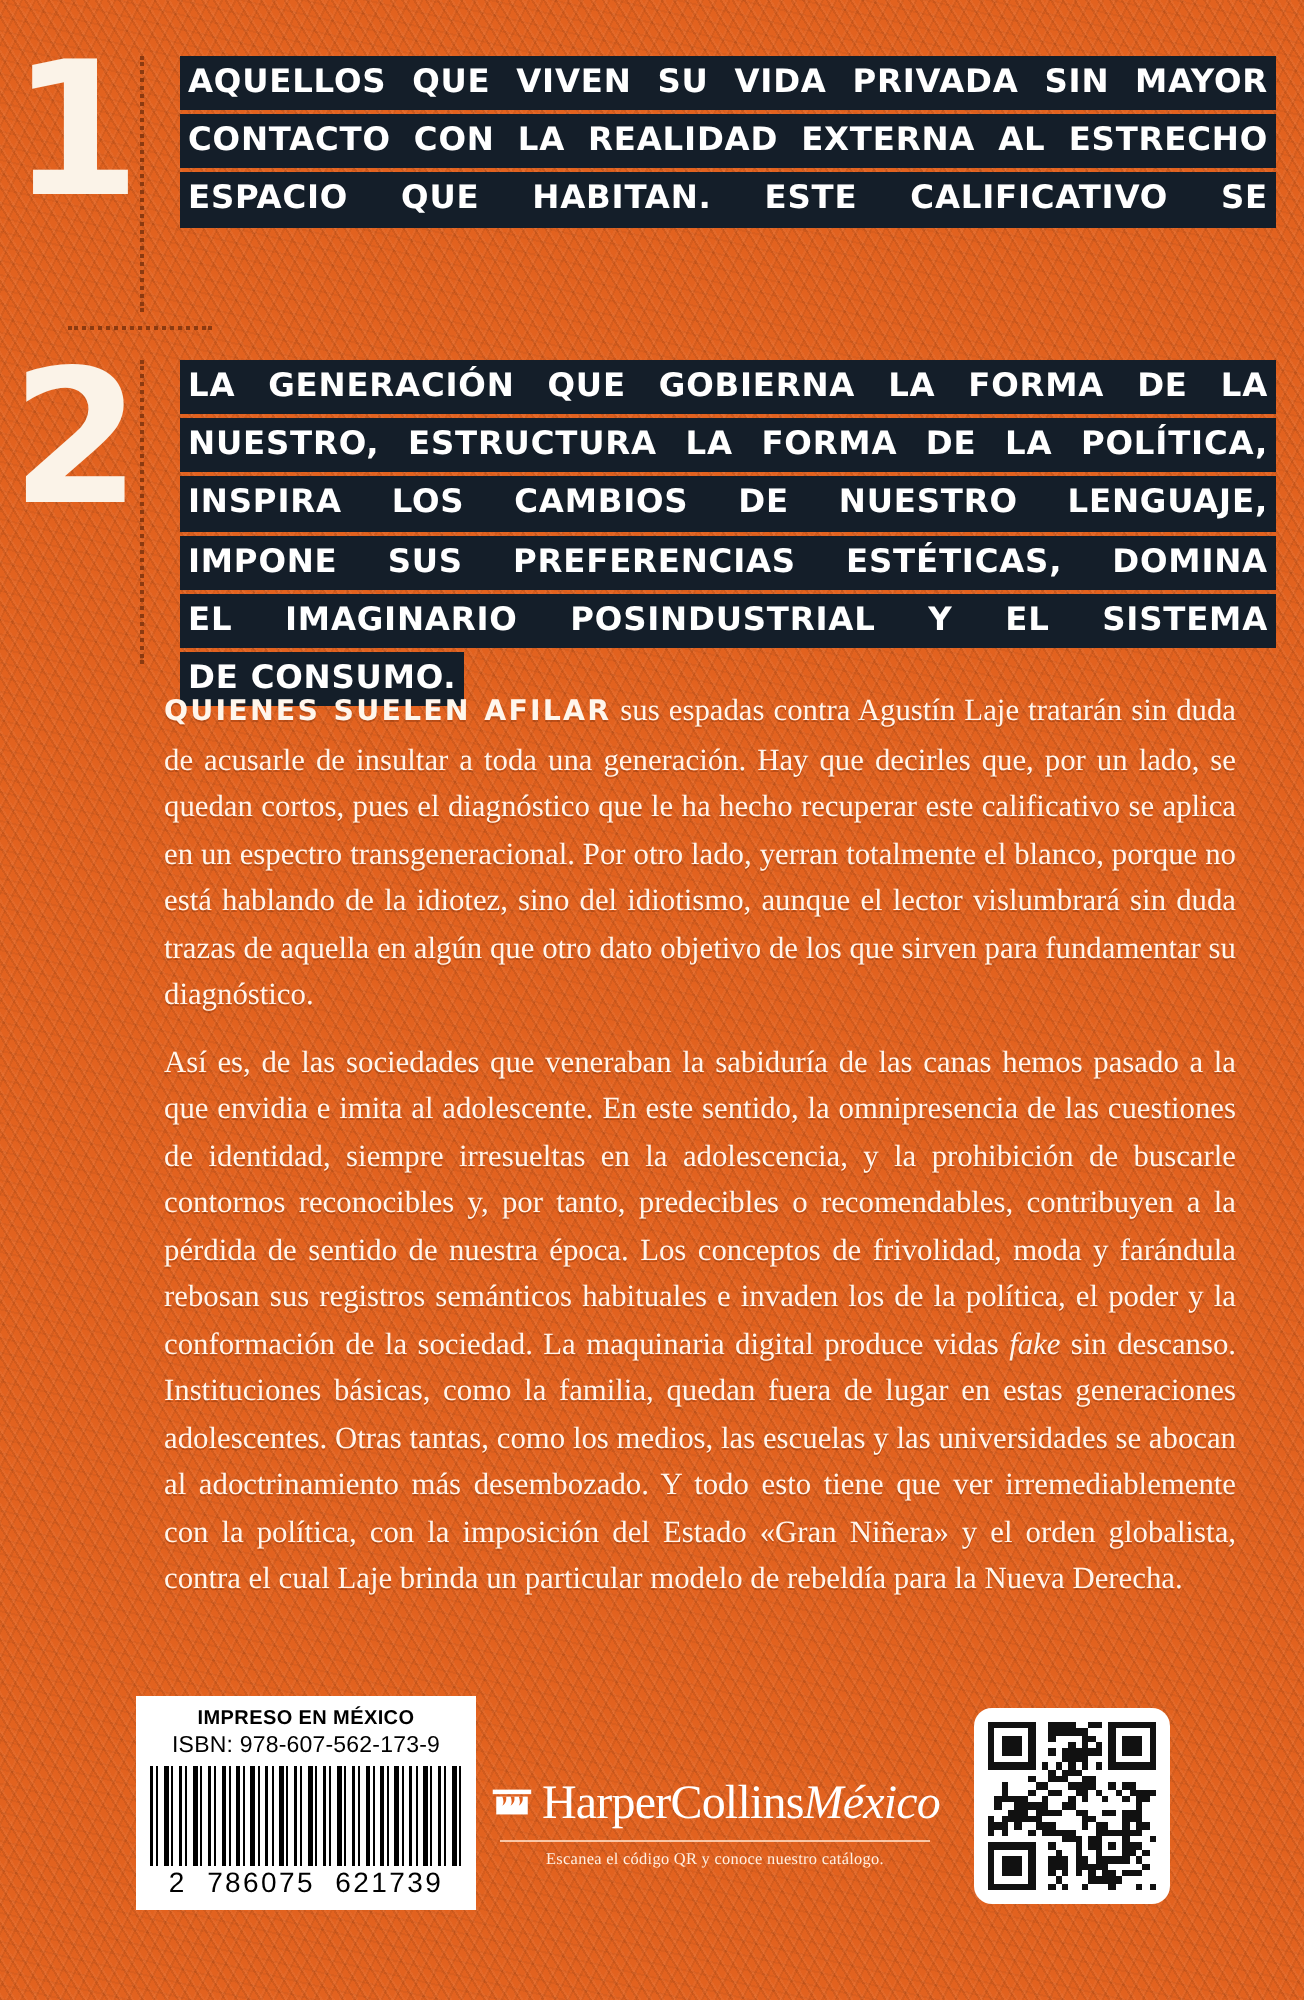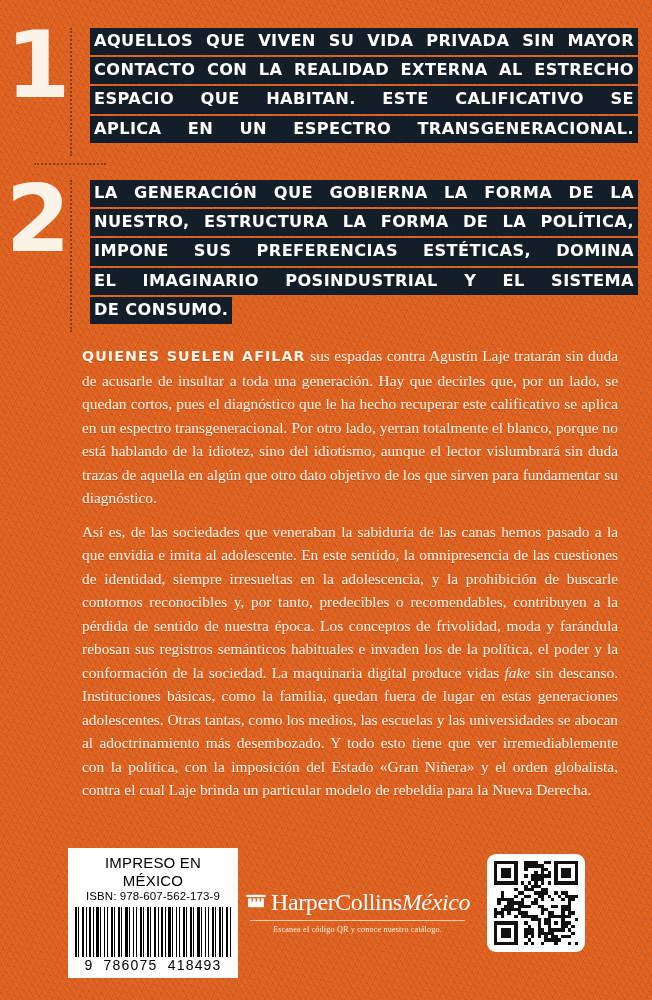--- a/index.html
+++ b/index.html
@@ -154,24 +154,25 @@
     left: 68px;
     top: 6px;
     width: 170px;
     background: #FFFFFF;
     padding: 6px 7px 5px 7px;
     box-sizing: border-box;
     text-align: center;
   }
   .bc-title {
     font-family: "Liberation Sans", sans-serif;
-    font-size: 15px;
+    font-size: 10px;
     color: #000;
     letter-spacing: 0.2px;
     line-height: 1.18;
+    font-weight: bold;
   }
   .bc-isbn {
     font-family: "Liberation Sans", sans-serif;
     font-size: 11.5px;
     color: #000;
     letter-spacing: 0.1px;
     line-height: 1.25;
     margin-bottom: 3px;
   }
   .bc-bars {
@@ -283,52 +284,52 @@
 
   <div class="quote-section" id="quote-section-1">
     <div class="marker-col">
       <span class="marker-num">1</span>
     </div>
     <div class="dotted-rule-v"></div>
     <div class="quote-lines">
       <span class="quote-line justified">AQUELLOS QUE VIVEN SU VIDA PRIVADA SIN MAYOR</span>
       <span class="quote-line justified">CONTACTO CON LA REALIDAD EXTERNA AL ESTRECHO</span>
       <span class="quote-line justified">ESPACIO QUE HABITAN. ESTE CALIFICATIVO SE</span>
-      <span class="quote-line justified">APLICA EN UN ESPECTRO TRANSGENERACIONAL.</span>
     </div>
   </div>
 
   <div class="dotted-rule-h"></div>
 
   <div class="quote-section" id="quote-section-2">
     <div class="marker-col">
       <span class="marker-num">2</span>
     </div>
     <div class="dotted-rule-v"></div>
     <div class="quote-lines">
       <span class="quote-line justified">LA GENERACIÓN QUE GOBIERNA LA FORMA DE LA</span>
       <span class="quote-line justified">NUESTRO, ESTRUCTURA LA FORMA DE LA POLÍTICA,</span>
+      <span class="quote-line justified">INSPIRA LOS CAMBIOS DE NUESTRO LENGUAJE,</span>
       <span class="quote-line justified">IMPONE SUS PREFERENCIAS ESTÉTICAS, DOMINA</span>
       <span class="quote-line justified">EL IMAGINARIO POSINDUSTRIAL Y EL SISTEMA</span>
       <span class="quote-line">DE CONSUMO.</span>
     </div>
   </div>
 
   <div id="body-copy">
     <p class="body-par"><span class="lead-in">QUIENES SUELEN AFILAR</span><span> sus espadas contra Agustín Laje tratarán sin duda de acusarle de insultar a toda una generación. Hay que decirles que, por un lado, se quedan cortos, pues el diagnóstico que le ha hecho recuperar este calificativo se aplica en un espectro transgeneracional. Por otro lado, yerran totalmente el blanco, porque no está hablando de la idiotez, sino del idiotismo, aunque el lector vislumbrará sin duda trazas de aquella en algún que otro dato objetivo de los que sirven para fundamentar su diagnóstico.</span></p>
     <p class="body-par"><span>Así es, de las sociedades que veneraban la sabiduría de las canas hemos pasado a la que envidia e imita al adolescente. En este sentido, la omnipresencia de las cuestiones de identidad, siempre irresueltas en la adolescencia, y la prohibición de buscarle contornos reconocibles y, por tanto, predecibles o recomendables, contribuyen a la pérdida de sentido de nuestra época. Los conceptos de frivolidad, moda y farándula rebosan sus registros semánticos habituales e invaden los de la política, el poder y la conformación de la sociedad. La maquinaria digital produce vidas </span><span class="ital">fake</span><span> sin descanso. Instituciones básicas, como la familia, quedan fuera de lugar en estas generaciones adolescentes. Otras tantas, como los medios, las escuelas y las universidades se abocan al adoctrinamiento más desembozado. Y todo esto tiene que ver irremediablemente con la política, con la imposición del Estado «Gran Niñera» y el orden globalista, contra el cual Laje brinda un particular modelo de rebeldía para la Nueva Derecha.</span></p>
   </div>
 
   <div id="bottom-bar">
 
     <div id="barcode-box">
       <div class="bc-title">IMPRESO EN MÉXICO</div>
       <div class="bc-isbn">ISBN: 978-607-562-173-9</div>
       <div class="bc-bars"></div>
-      <div class="bc-digits">9  786075  418493</div>
+      <div class="bc-digits">2  786075  621739</div>
     </div>
 
 
     <div id="publisher">
       <div class="pub-logo-row">
         <svg class="flame-icon" viewBox="0 0 24 24">
           <rect x="1" y="3.2" width="22" height="2.6" fill="#FFFFFF"></rect>
           <path d="M3 7.2 h18 v10.2 h-18 z" fill="#FFFFFF"></path>
           <path d="M6.5 7.2 q1.2 3.2 0 5.2 q2.6 -1.4 2.2 -5.2 z" fill="#E2621F"></path>
           <path d="M11.2 7.2 q1.2 3.2 0 5.2 q2.6 -1.4 2.2 -5.2 z" fill="#E2621F"></path>

